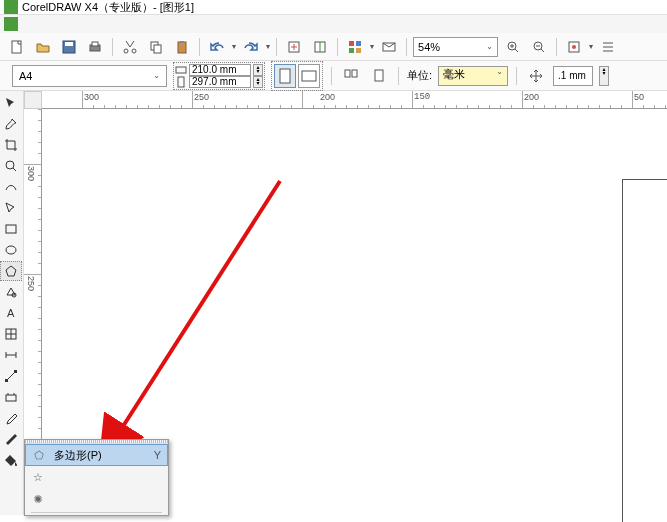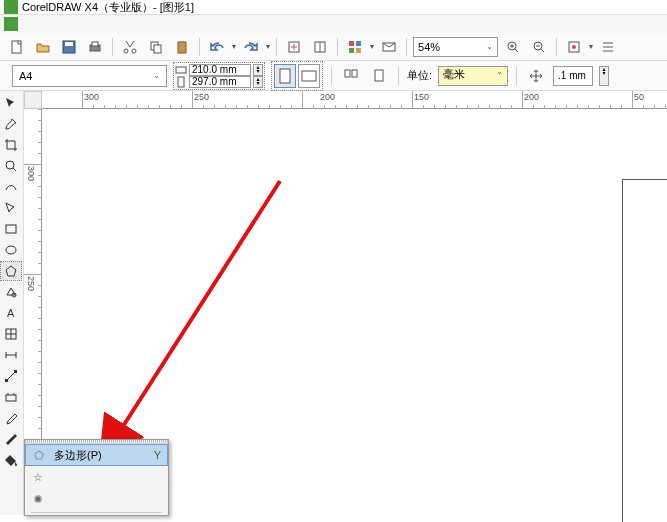--- a/index.html
+++ b/index.html
@@ -374,21 +374,21 @@
         <div class="tick minor" style="left: 271px;"></div>
         <div class="tick minor" style="left: 282px;"></div>
         <div class="tick minor" style="left: 293px;"></div>
         <div class="tick minor" style="left: 304px;"></div>
         <div class="tick minor" style="left: 315px;"></div>
         <div class="tick minor" style="left: 326px;"></div>
         <div class="tick minor" style="left: 337px;"></div>
         <div class="tick minor" style="left: 348px;"></div>
         <div class="tick minor" style="left: 359px;"></div>
         <div class="tick" style="left: 370px;"></div>
-        <div class="lbl" style="left: 372px;">150</div>
+        <div class="lbl" style="left: 372px; font-family: Liberation Mono, monospace;">150</div>
         <div class="tick minor" style="left: 381px;"></div>
         <div class="tick minor" style="left: 392px;"></div>
         <div class="tick minor" style="left: 403px;"></div>
         <div class="tick minor" style="left: 414px;"></div>
         <div class="tick minor" style="left: 425px;"></div>
         <div class="tick minor" style="left: 436px;"></div>
         <div class="tick minor" style="left: 447px;"></div>
         <div class="tick minor" style="left: 458px;"></div>
         <div class="tick minor" style="left: 469px;"></div>
         <div class="tick" style="left: 480px;"></div>

